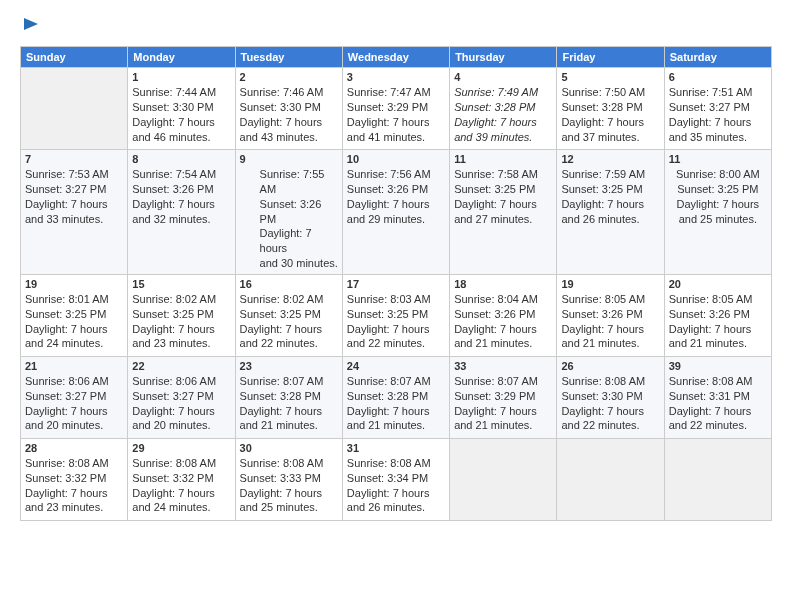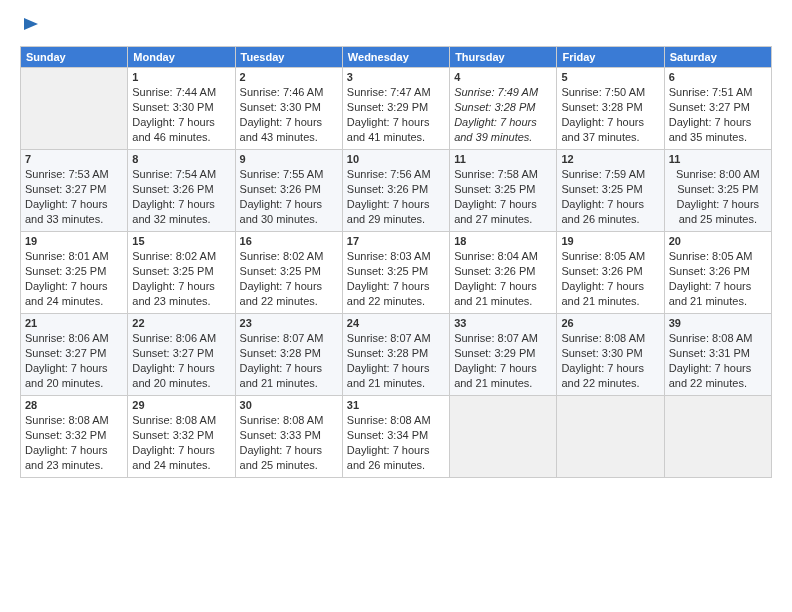--- a/index.html
+++ b/index.html
@@ -180,21 +180,21 @@
           </td>
           <td>
             <span class="day-number">8</span>
             <div class="cell-info" style="white-space: pre-line;">Sunrise: 7:54 AM
 Sunset: 3:26 PM
 Daylight: 7 hours
 and 32 minutes.</div>
           </td>
           <td>
             <span class="day-number">9</span>
-            <div class="cell-info" style="white-space: pre-line;">Sunrise: 7:55 AM
+            <div class="cell-info" style="white-space: pre-line; margin-left: 20px;">Sunrise: 7:55 AM
 Sunset: 3:26 PM
 Daylight: 7 hours
 and 30 minutes.</div>
           </td>
           <td>
             <span class="day-number">10</span>
             <div class="cell-info" style="white-space: pre-line;">Sunrise: 7:56 AM
 Sunset: 3:26 PM
 Daylight: 7 hours
 and 29 minutes.</div>

